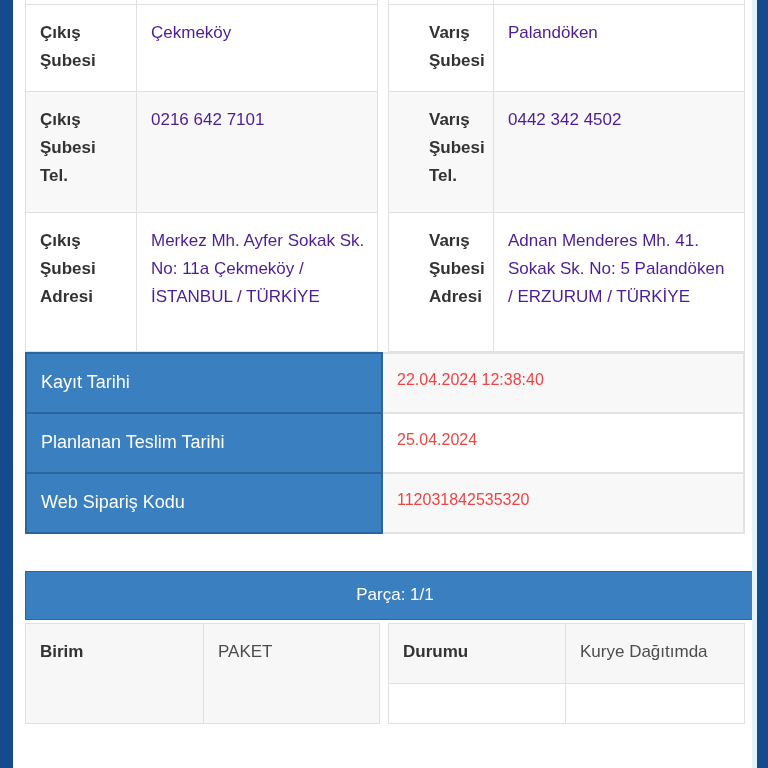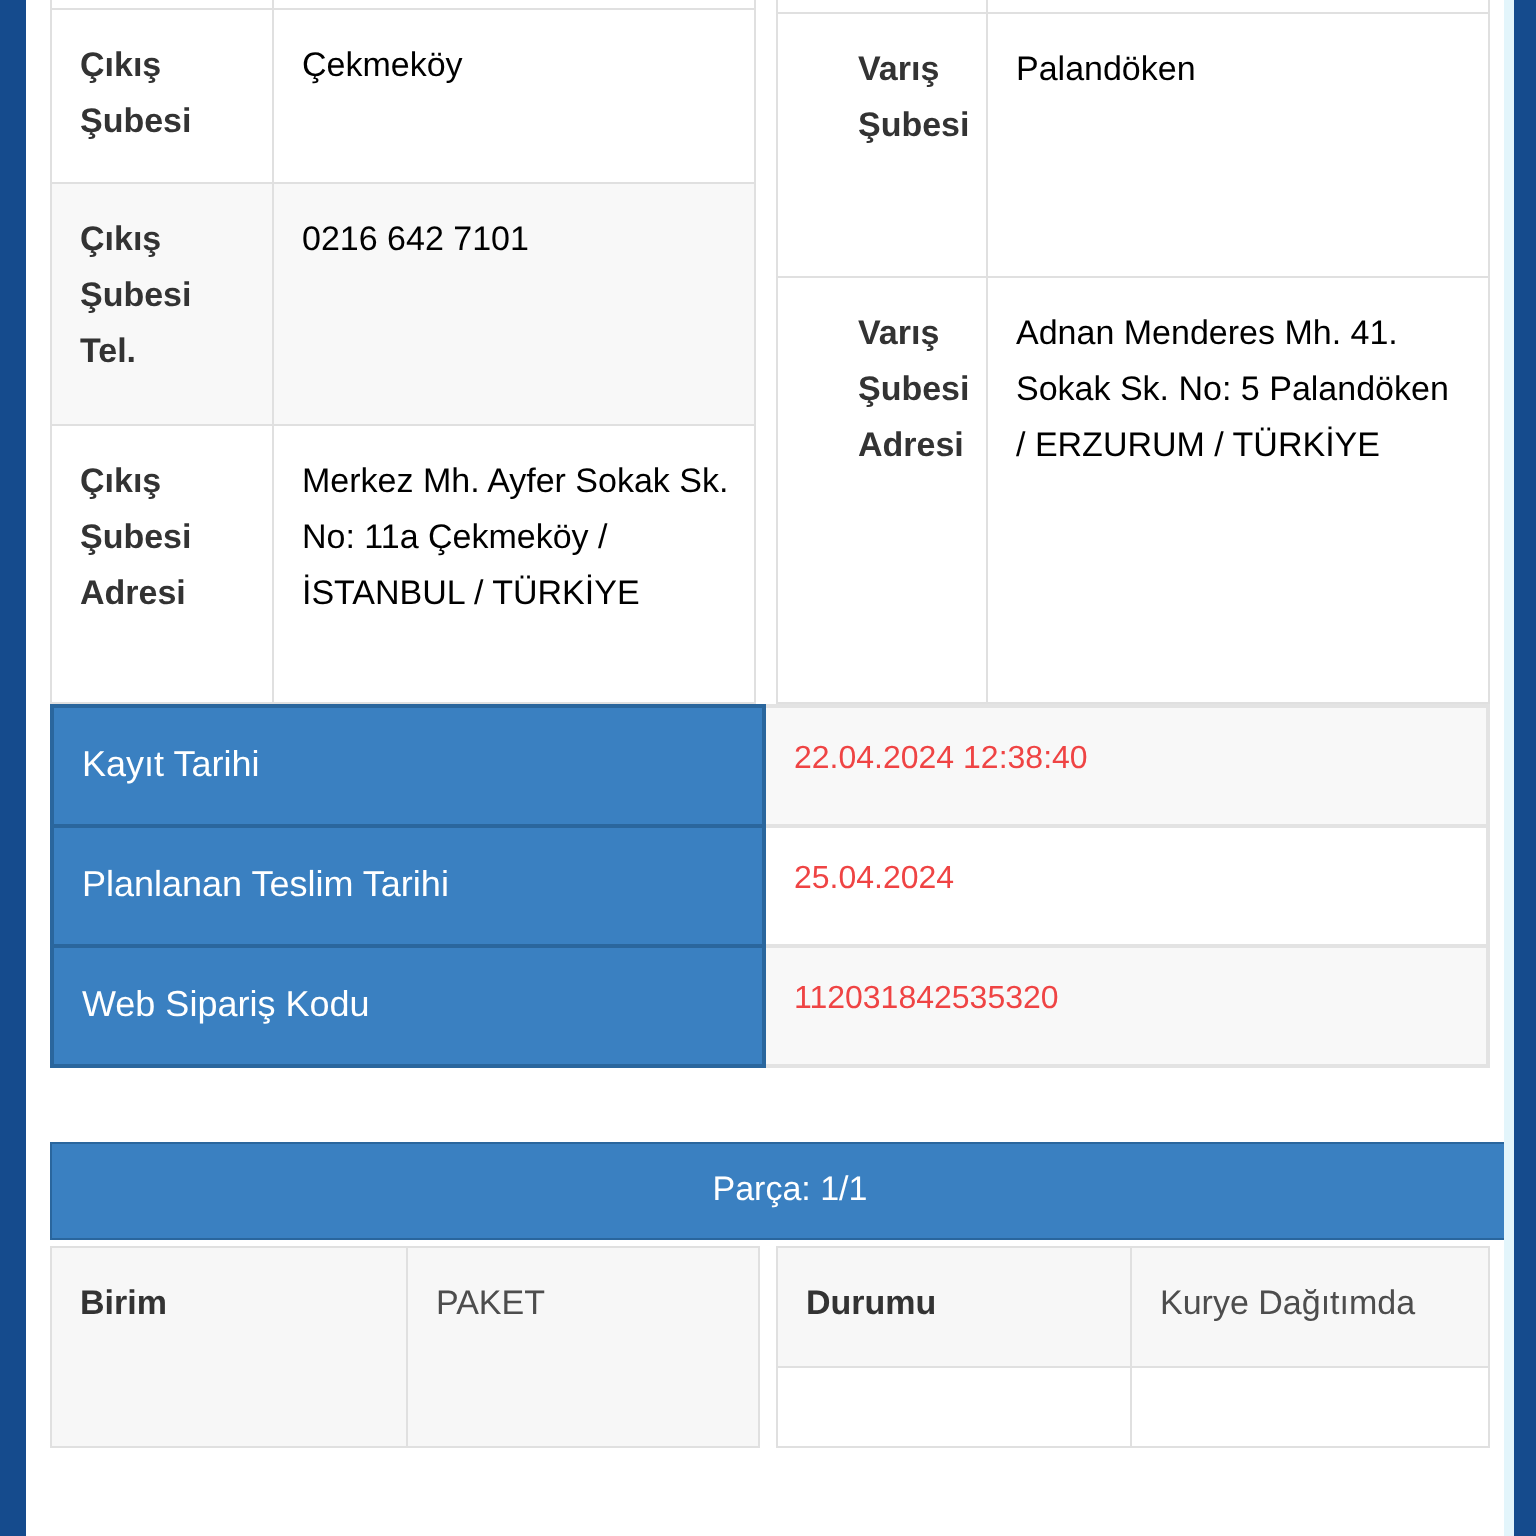--- a/index.html
+++ b/index.html
@@ -18,21 +18,21 @@
   
   .branch-tables { display:flex; gap:10px; }
   .info-table { table-layout:fixed; }
   .branch-left  { width:353px; }
   .branch-right { width:357px; }
   .info-table th, .info-table td {
     border:1px solid #e0e0e0; vertical-align:top; text-align:left;
     padding:14px 12px 14px 14px; font-size:17px; line-height:28px;
   }
   .info-table th { font-weight:bold; color:#333; }
-  .info-table td { color:#000000; }
+  .info-table td { color:#4c1d95; }
   .branch-left th  { width:111px; }
   .branch-right th { width:105px;padding-left:40px; }
   tr.cutoff { height:4px; }
   tr.cutoff th, tr.cutoff td { padding:0; border-top:none; height:4px; background:#fff; }
   .info-table tr.r1 { height:87px; background:#ffffff; }
   .info-table tr.r2 { height:121px; background:#f8f8f8; }
   .info-table tr.r3 { height:139px; background:#ffffff; }
 
   
   .summary-table { width:720px; }
@@ -102,20 +102,24 @@
       <table class="info-table branch-right">
         <tbody>
           <tr class="cutoff">
             <th></th>
             <td></td>
           </tr>
           <tr class="r1">
             <th>Varış Şubesi</th>
             <td>Palandöken</td>
           </tr>
+          <tr class="r2">
+            <th>Varış Şubesi Tel.</th>
+            <td>0442 342 4502</td>
+          </tr>
           <tr class="r3">
             <th>Varış Şubesi Adresi</th>
             <td>Adnan Menderes Mh. 41. Sokak Sk. No: 5 Palandöken / ERZURUM / TÜRKİYE</td>
           </tr>
         </tbody>
       </table>
     </section>
 
     <table class="summary-table">
       <tbody>

